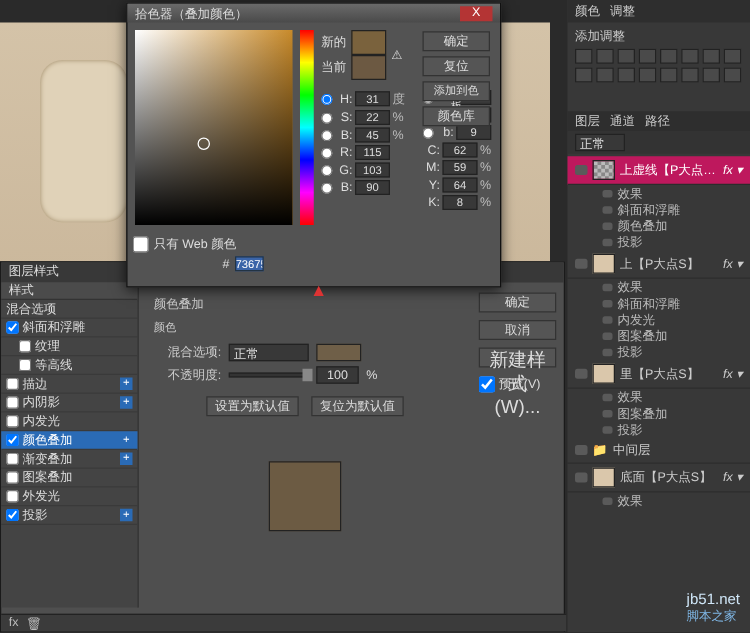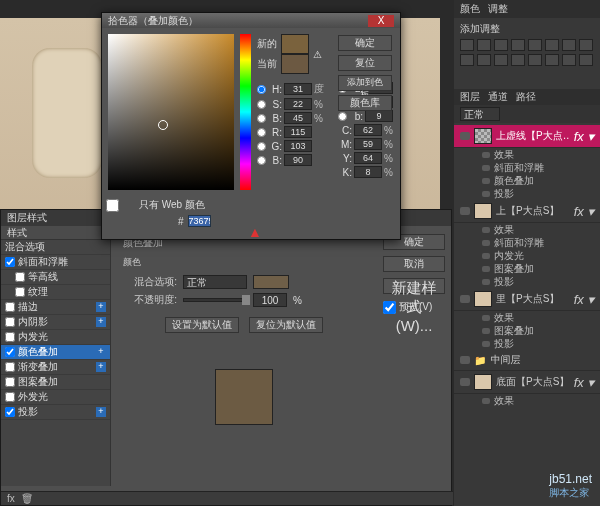--- a/index.html
+++ b/index.html
@@ -24,21 +24,21 @@
 .sel-box{width:64px;height:14px;background:#383838;border:1px solid #222;padding:0 3px;color:#ddd}
 .num{width:34px;height:14px;background:#383838;border:1px solid #222;color:#ddd;text-align:center}
 .swatch{width:36px;height:14px;background:#6f5f48;border:1px solid #222}
 .btn-s{height:16px;padding:0 6px;background:#555;border:1px solid #333;color:#ddd;cursor:pointer;font-size:10px}
 .preview{margin-top:36px;width:58px;height:56px;background:#6c5b43;border:1px solid #222}
 .ls-right{width:74px;padding:8px 6px;display:flex;flex-direction:column;gap:6px}
 .ls-right .btn-s{width:100%;text-align:center}
 .ls-right .new-style{font-size:15px}
 
 
-.cp{position:absolute;left:101px;top:12px;width:300px;height:228px;background:#535353;border:1px solid #111;color:#ddd;z-index:5;box-shadow:0 2px 10px rgba(0,0,0,.7)}
+.cp{position:absolute;left:101px;top:2px;width:300px;height:228px;background:#535353;border:1px solid #111;color:#ddd;z-index:5;box-shadow:0 2px 10px rgba(0,0,0,.7)}
 .cp .tb{height:15px;background:linear-gradient(#6a6a6a,#4a4a4a);display:flex;align-items:center;padding:0 6px}
 .cp .tb .close{margin-left:auto;width:26px;height:12px;background:#b43434;color:#fff;text-align:center;line-height:11px;cursor:pointer}
 .cp-body{display:flex;padding:6px;gap:6px}
 .field{width:138px;height:156px;background:linear-gradient(to right,#fff,#c88a2a);position:relative}
 .field::after{content:"";position:absolute;inset:0;background:linear-gradient(to bottom,transparent,#000)}
 .cursor{position:absolute;left:50px;top:86px;width:10px;height:10px;border:1px solid #fff;border-radius:50%;z-index:2}
 .hue{width:12px;height:156px;background:linear-gradient(red,#ff0,#0f0,#0ff,#00f,#f0f,red)}
 .cp-right{flex:1}
 .swatches{display:flex;gap:4px;align-items:center}
 .sw{width:28px;height:20px;border:1px solid #222}
@@ -47,42 +47,42 @@
 .sw-lbl{display:flex;flex-direction:column;gap:6px;font-size:9px}
 .cp-btns{position:absolute;right:8px;top:22px;width:54px;display:flex;flex-direction:column;gap:4px}
 .cp-btns .btn-s{width:100%}
 .vals{margin-top:6px}
 .vrow{display:flex;align-items:center;gap:2px;margin:2px 0}
 .vrow .r{width:9px;height:9px}
 .vrow .lab{width:14px;text-align:right}
 .vrow .unit{width:10px;color:#bbb}
 .vin{width:28px;height:12px;background:#383838;border:1px solid #222;color:#ddd;text-align:center;font-size:9px}
 .pair{display:flex;gap:14px}
-.web{display:flex;align-items:center;gap:20px;margin:2px 0 0 4px}
+.web{display:flex;align-items:center;gap:4px;margin:2px 0 0 4px}
 .hexrow{display:flex;align-items:center;gap:4px;margin-top:3px;margin-left:76px}
 .hexin{width:23px;height:12px;background:#3a64a8;border:1px solid #234;color:#fff;text-align:center;font-size:9px}
 .arrow{position:absolute;left:248px;top:224px;color:#d33;font-size:14px;z-index:6}
 
 
 .rp{position:absolute;right:0;top:0;width:146px;height:506px;background:#383838;color:#ccc}
 .rp .tabs{height:18px;background:#2e2e2e;display:flex;gap:8px;padding:0 6px;align-items:center;font-size:10px}
 .adj{padding:4px 6px}
 .adj-icons{display:flex;flex-wrap:wrap;gap:3px;margin:3px 0}
 .ai{width:14px;height:12px;background:#4a4a4a;border:1px solid #222}
 .ltabs{height:16px;background:#2e2e2e;display:flex;gap:8px;padding:0 6px;align-items:center;margin-top:16px}
 .lyr-ctrl{height:18px;display:flex;align-items:center;gap:4px;padding:0 6px;background:#333}
 .layers{padding:2px 0}
 .layer{padding:3px 6px;border-bottom:1px solid #2c2c2c}
 .layer.sel{background:#be185d;color:#fff}
 .lhdr{display:flex;align-items:center;gap:4px}
 .eye{width:10px;height:8px;background:#5a5a5a;border-radius:2px}
 .thumb{width:18px;height:16px;background:#dac7ab;border:1px solid #222}
 .thumb.trans{background:repeating-conic-gradient(#888 0 25%,#bbb 0 50%) 0 0/6px 6px}
 .ln{flex:1;font-size:10px;white-space:nowrap;overflow:hidden}
-.fx{font-size:13px;font-style:italic}
+.fx{font-size:10px;font-style:italic}
 .sub{padding-left:28px;display:flex;align-items:center;gap:4px;font-size:9px;color:#bbb;height:13px}
 .sub .eye{width:8px;height:6px}
 .wm{position:absolute;right:8px;bottom:6px;color:#7fb7e6;font-size:11px;z-index:20}
 .wm .dom{color:#cfe6f7;font-size:12px}
 .lbar{position:absolute;left:0;bottom:0;width:452px;height:14px;background:#3b3b3b;border-top:1px solid #222;display:flex;align-items:center;padding:0 6px;gap:6px;color:#bbb}
 </style>
 </head>
 <body>
 
 <div class="canvas">
@@ -97,25 +97,25 @@
       <div id="ls-items">
           <div class="ls-item">
             <span>混合选项</span>
           </div>
           <div class="ls-item">
             <input type="checkbox" checked="" style="">
             <span>斜面和浮雕</span>
           </div>
           <div class="ls-item" style="padding-left: 14px;">
             <input type="checkbox" style="">
+            <span>纹理</span>
+          </div>
+          <div class="ls-item" style="padding-left: 14px;">
+            <input type="checkbox" style="">
             <span>等高线</span>
-          </div>
-          <div class="ls-item" style="padding-left: 14px;">
-            <input type="checkbox" style="">
-            <span>纹理</span>
           </div>
           <div class="ls-item">
             <input type="checkbox" style="">
             <span>描边</span>
             <span class="plus">+</span>
           </div>
           <div class="ls-item">
             <input type="checkbox" style="">
             <span>内阴影</span>
             <span class="plus">+</span>

